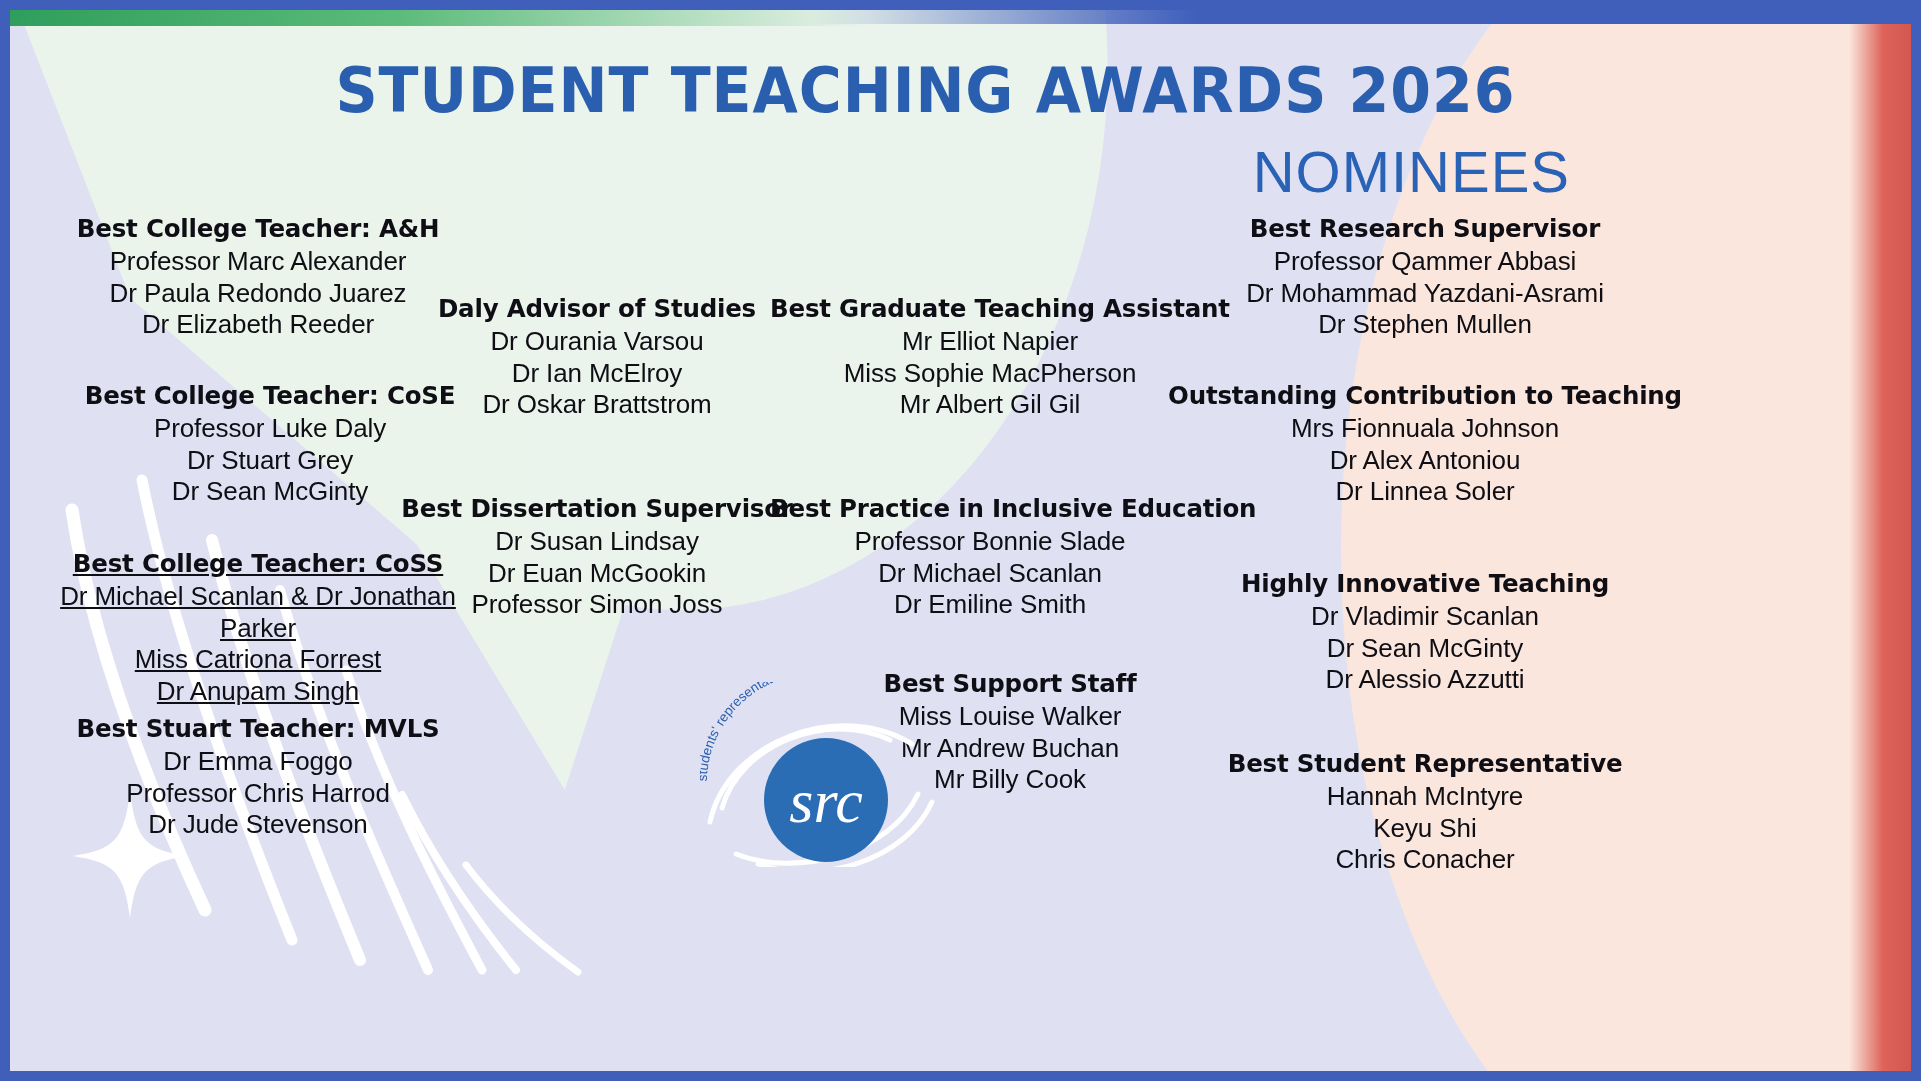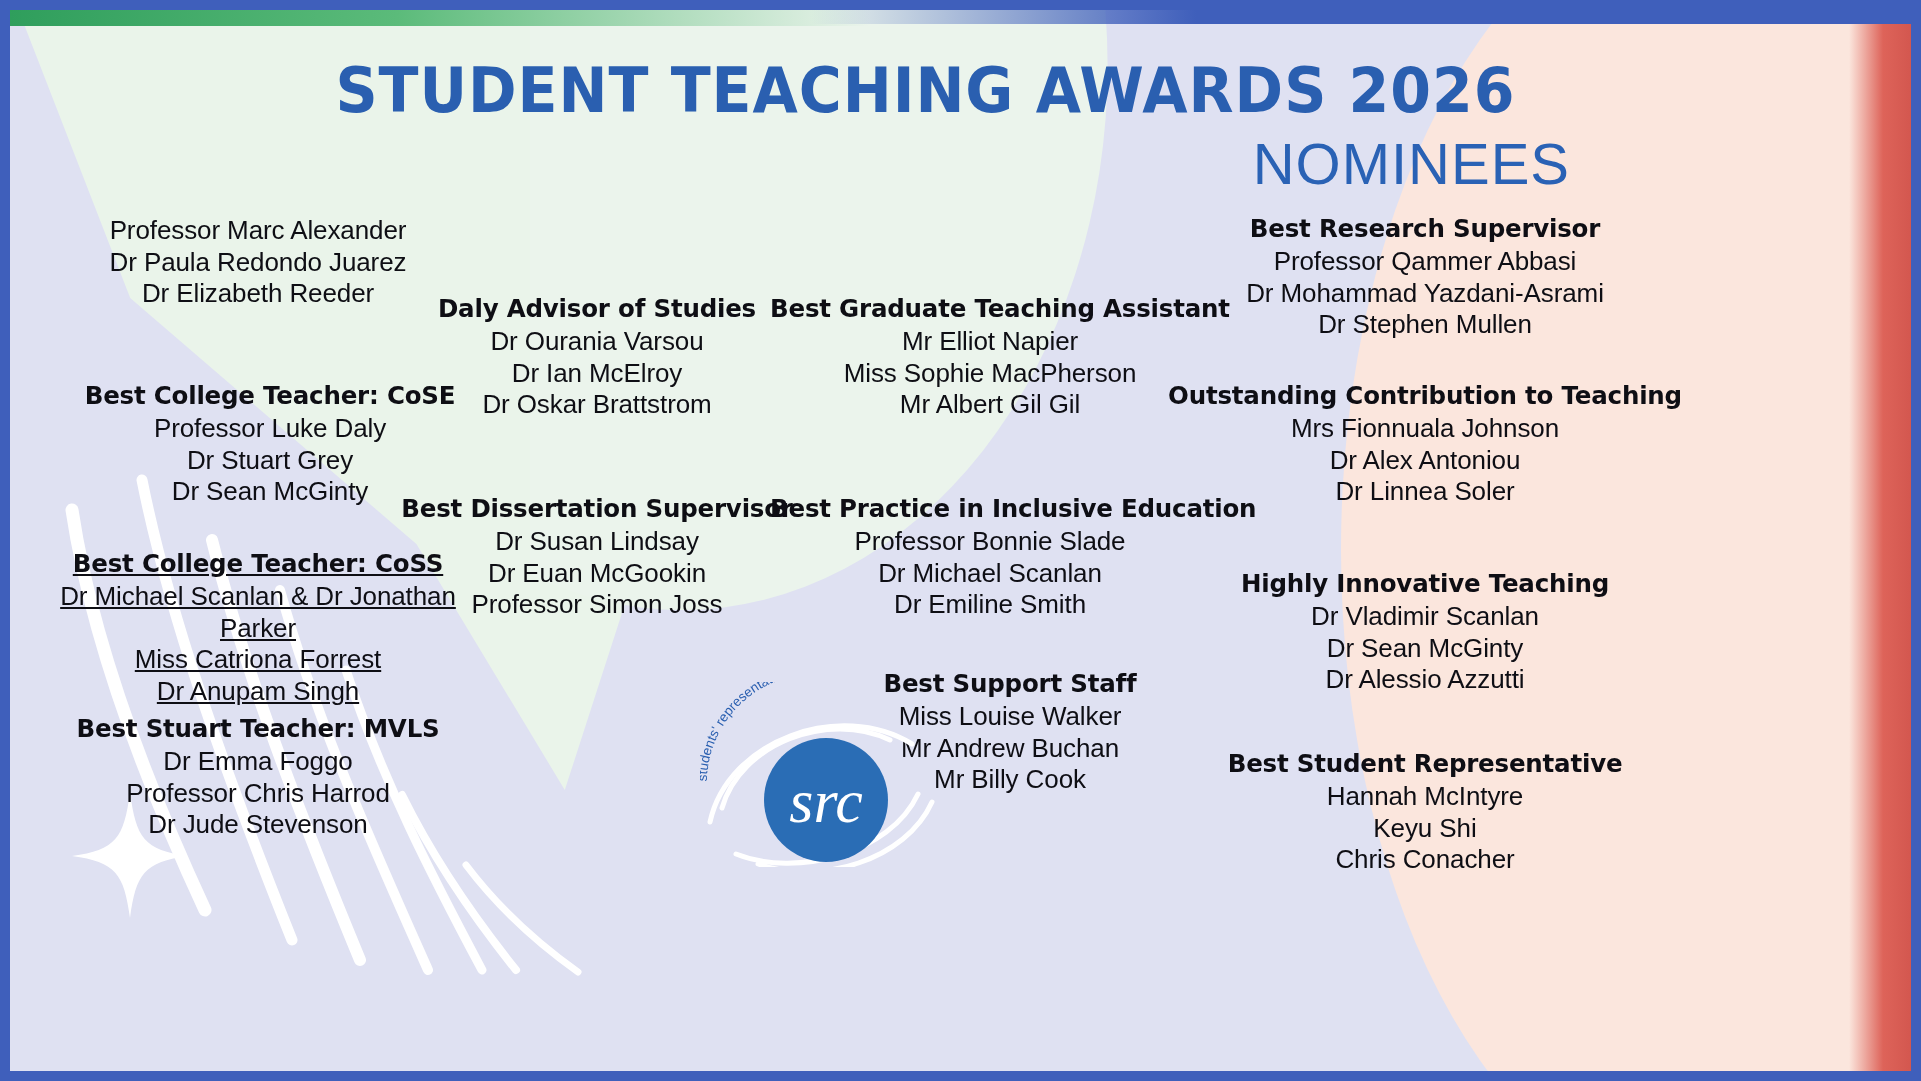--- a/index.html
+++ b/index.html
@@ -93,21 +93,21 @@
     line-height: 1.05;
     transform: scaleX(0.93);
   }
   .title-sub {
     font-family: "Liberation Sans", sans-serif;
     font-weight: 400;
     font-size: 58px;
     color: #2a62b5;
     letter-spacing: 1px;
     line-height: 1.25;
-    margin-top: 4px;
+    margin-top: 12px;
   }
 
   
   .award {
     position: absolute;
     text-align: center;
     z-index: 5;
     color: #0e0e14;
   }
   .award h3 {
@@ -187,20 +187,21 @@
         <path d="M60 2 C 66 48, 74 60, 118 66 C 74 72, 66 84, 60 128 C 54 84, 46 72, 2 66 C 46 60, 54 48, 60 2 Z" fill="#ffffff"></path>
       </svg>
     </div>
 
     <div class="title-block">
       <div class="title-main">STUDENT TEACHING AWARDS 2026</div>
       <div class="title-sub">NOMINEES</div>
     </div>
 
     <div class="award a-ah">
+      <h3>Best College Teacher: A&amp;H</h3>
       <div class="nom">Professor Marc Alexander</div>
       <div class="nom">Dr Paula Redondo Juarez</div>
       <div class="nom">Dr Elizabeth Reeder</div>
     </div>
 
     <div class="award a-cose">
       <h3>Best College Teacher: CoSE</h3>
       <div class="nom">Professor Luke Daly</div>
       <div class="nom">Dr Stuart Grey</div>
       <div class="nom">Dr Sean McGinty</div>

